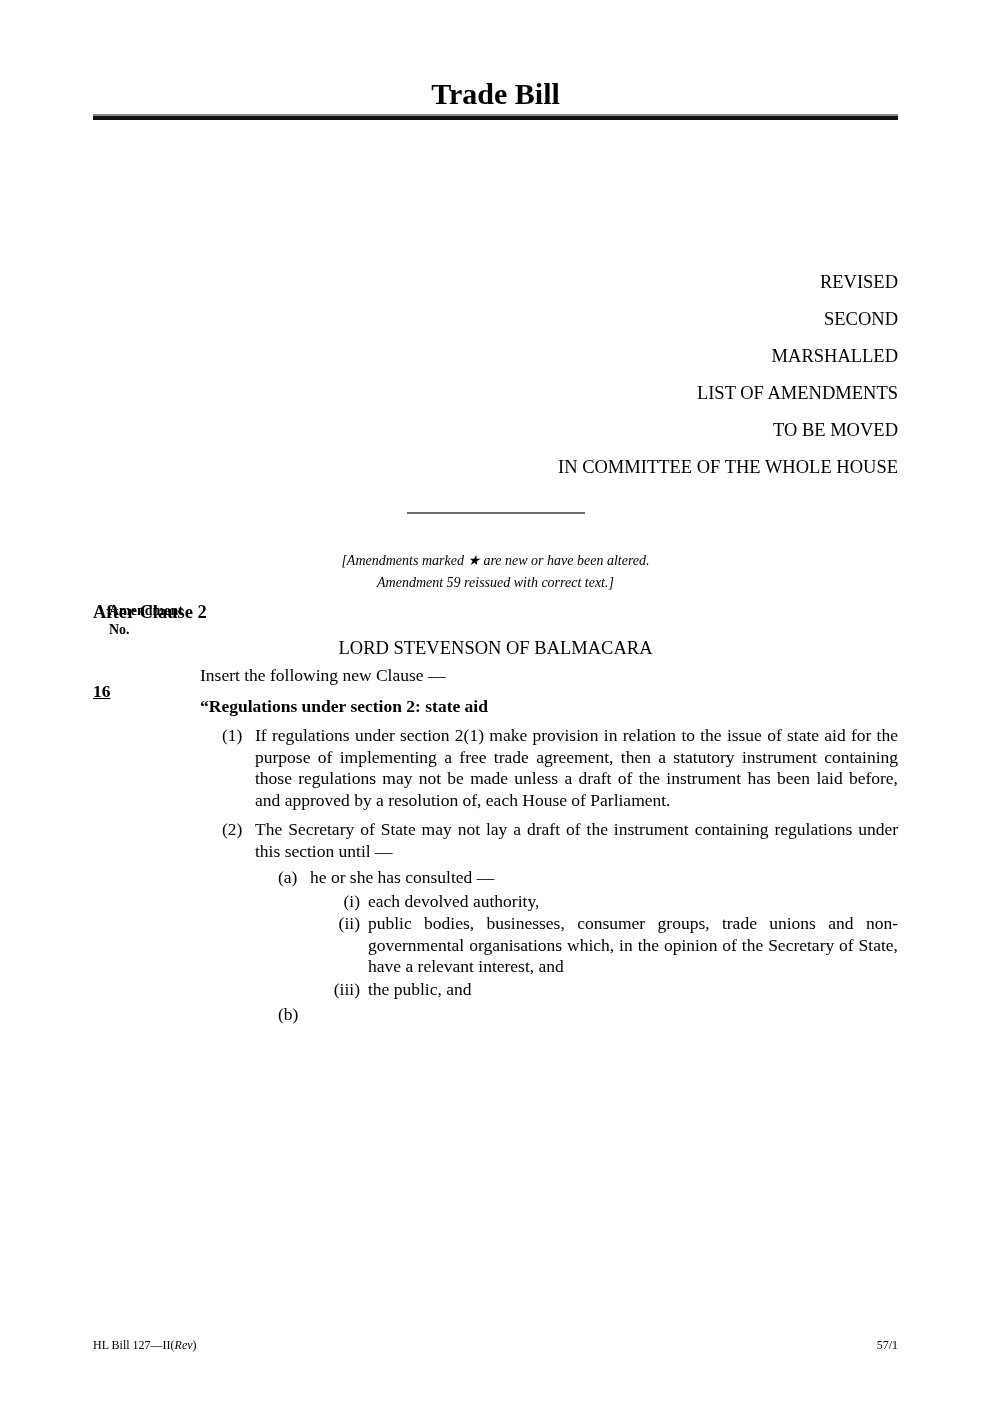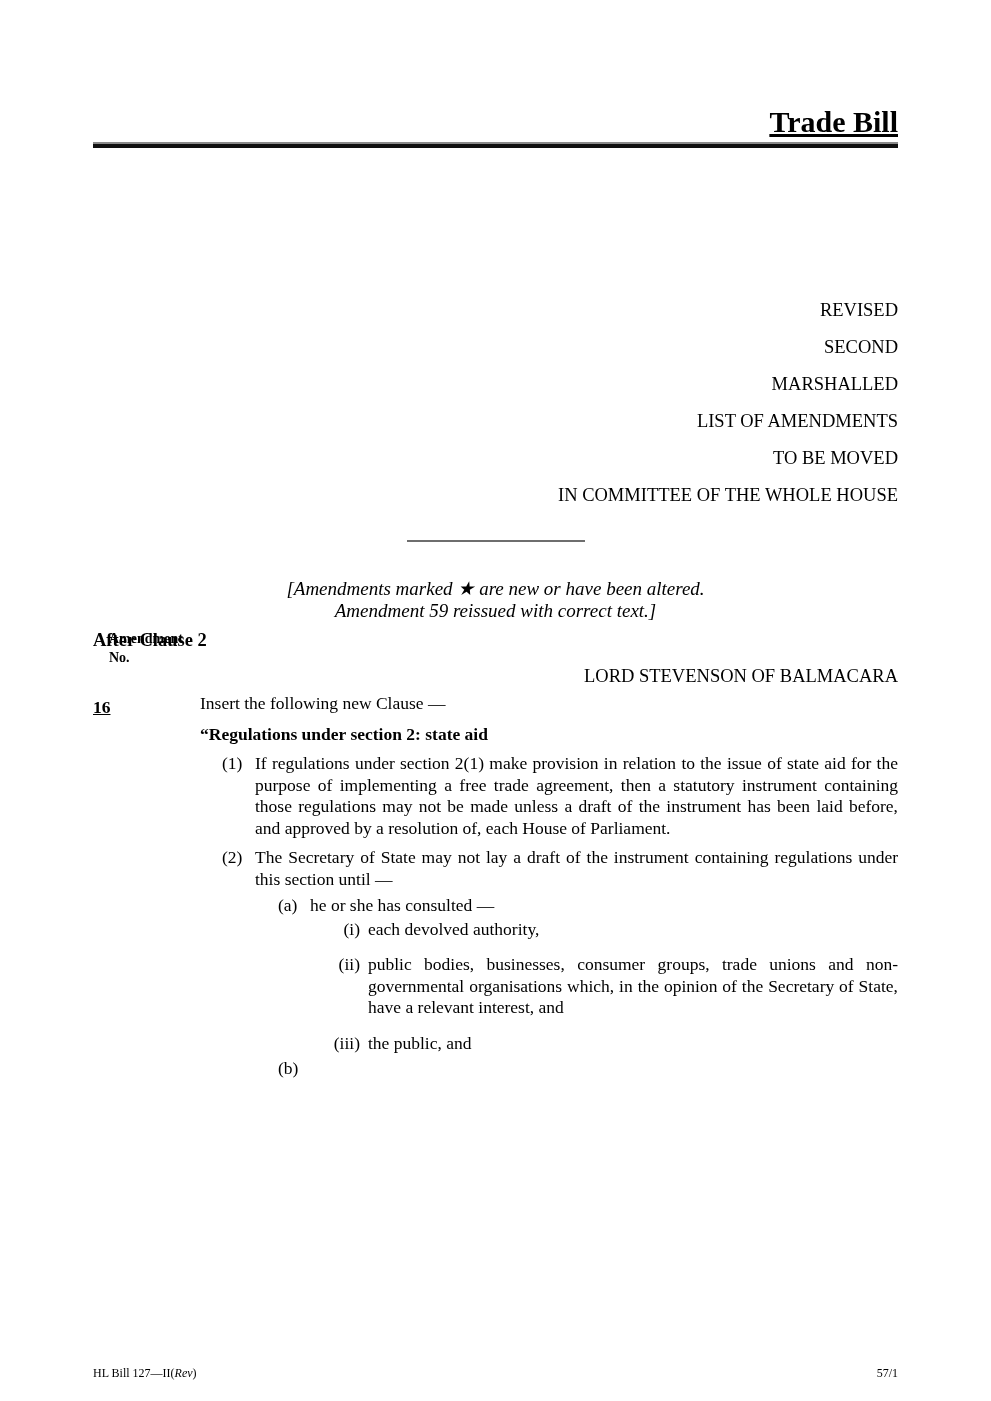--- a/index.html
+++ b/index.html
@@ -10,26 +10,25 @@
     font-family:"Liberation Serif","DejaVu Serif",serif;
     overflow:hidden;
   }
   .page {
     position:relative;
     width:991px; height:1401px;
     padding:0 93px;
     background:#ffffff;
   }
   .title {
-    margin-top:104px;
-    text-align:right;
+    margin-top:76px;
+    text-align:center;
     font-size:30px;
     font-weight:700;
     line-height:36px;
-    text-decoration:underline;
   }
   .double-rule {
     margin-top:2px;
     height:6px;
     border-top:2px solid #8a8a8a;
     border-bottom:4px solid #101010;
   }
   .caps-block {
     margin-top:144px;
     text-align:right;
@@ -38,21 +37,21 @@
   .caps-block .caps-line { line-height:37px; }
   .short-rule {
     margin:26px auto 0 auto;
     width:178px;
     border-top:2px solid #6e6e6e;
   }
   .notice {
     margin-top:36px;
     text-align:center;
     font-style:italic;
-    font-size:19px;
+    font-size:14px;
     line-height:21.5px;
   }
   .heading-row {
     position:relative;
     margin-top:8px;
   }
   .amend-no-label {
     position:absolute;
     left:16px; top:0;
     font-weight:700;
@@ -60,47 +59,47 @@
     line-height:19px;
   }
   .place-heading {
     text-align:left;
     font-weight:700;
     font-size:18.5px;
     line-height:22px;
   }
   .mover {
     margin-top:14px;
-    text-align:right;
+    text-align:center;
     font-size:18.5px;
     line-height:22px;
   }
   .amendment {
     position:relative;
     margin-top:6px;
     font-size:17.5px;
     line-height:21.5px;
   }
   .amend-num {
     position:absolute;
-    left:0; top:4px;
+    left:0; top:16px;
     font-weight:700;
     text-decoration:underline;
   }
   .amend-body { margin-left:107px; }
   .clause-title { font-weight:700; margin-top:9px; }
   .prov { position:relative; text-align:justify; }
   .prov .lbl { position:absolute; }
   .p1 { margin-top:8px; padding-left:55px; }
   .p1 > .lbl { left:22px; }
   .p2 { padding-left:110px; }
   .p2 > .lbl { left:78px; }
   .m5 { margin-top:5px; }
   .m4 { margin-top:4px; }
-  .m1 { margin-top:14px; }
+  .m1 { margin-top:1px; }
   .m2 { margin-top:2px; }
   .p3 { padding-left:168px; }
   .p3 > .lbl { left:110px; width:50px; text-align:right; }
   .footer {
     position:absolute;
     left:93px; right:93px; top:1258px;
     display:flex;
     justify-content:space-between;
     font-size:12px;
     line-height:22px;

